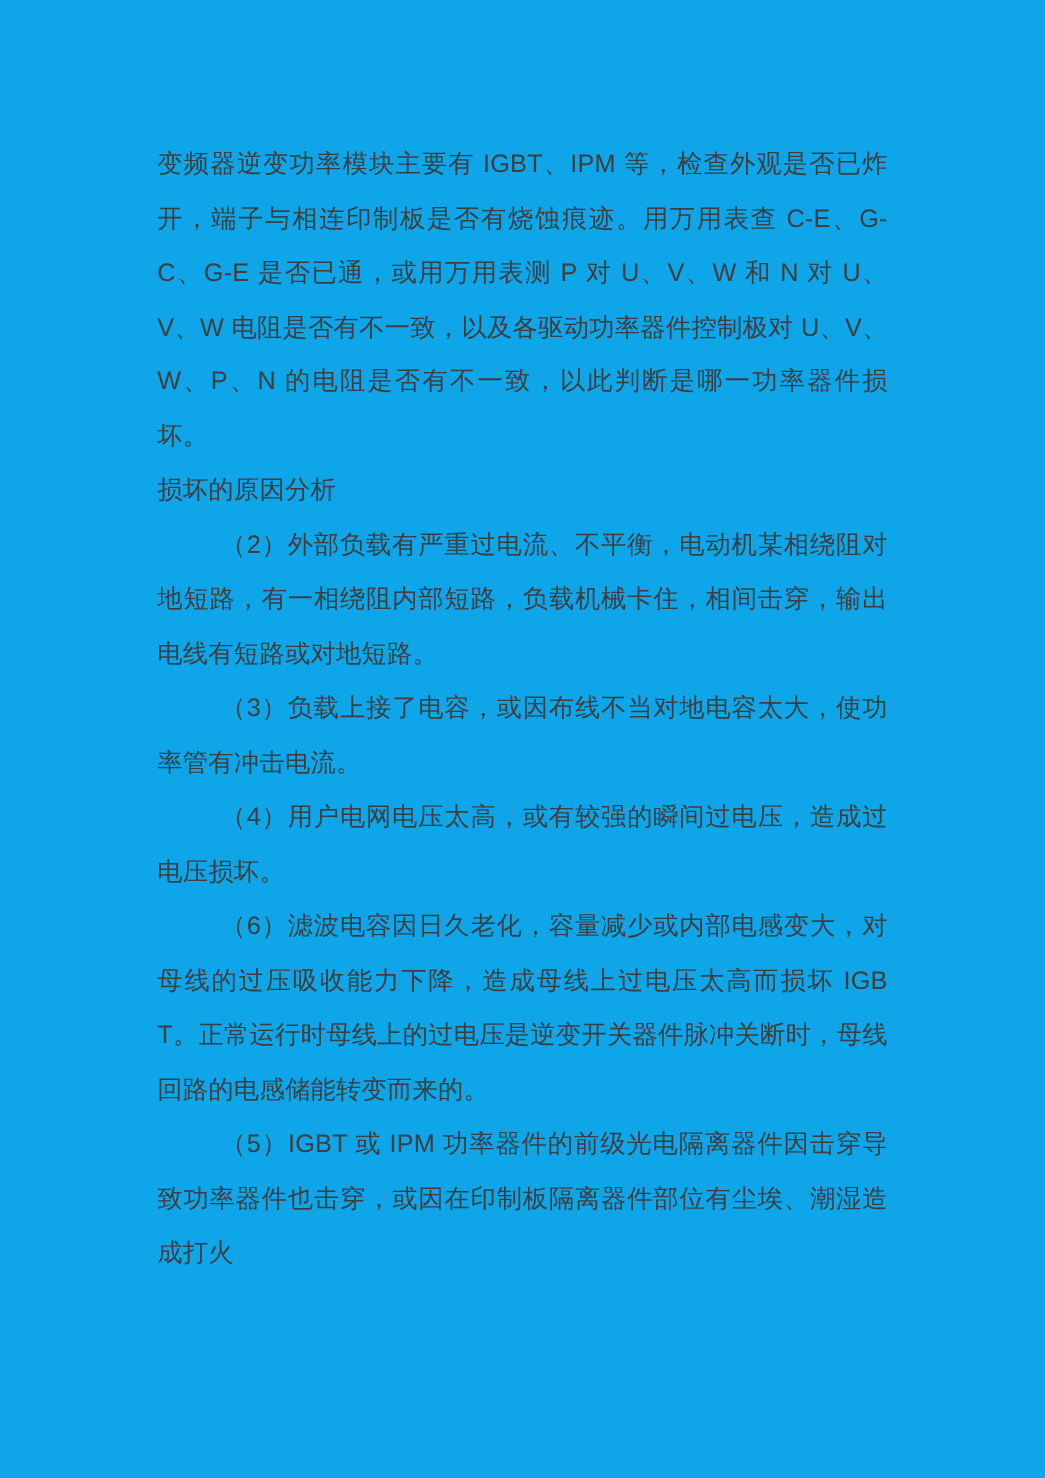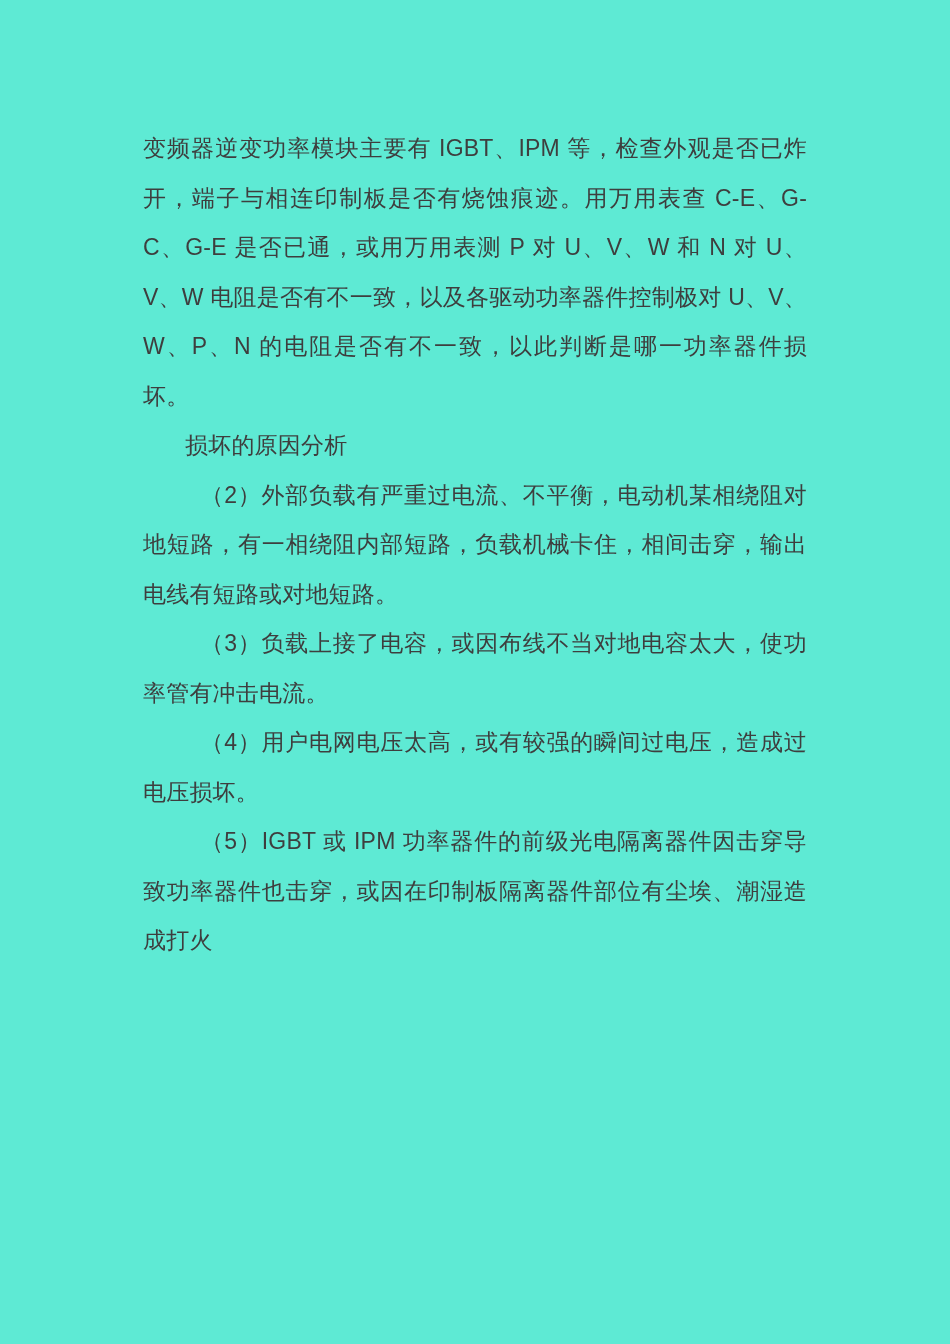--- a/index.html
+++ b/index.html
@@ -4,21 +4,21 @@
 <style>
   html, body {
     margin: 0;
     padding: 0;
     background: #ffffff;
   }
   .page {
     position: relative;
     width: 950px;
     height: 1344px;
-    background: #5eead4;
+    background: #0ea5e9;
     overflow: hidden;
     font-family: "Liberation Sans", "DejaVu Sans", sans-serif;
   }
   .doc {
     position: absolute;
     left: 143px;
     top: 124px;
     width: 664px;
   }
   .doc p {
@@ -30,28 +30,28 @@
     text-align: justify;
     text-justify: inter-ideograph;
     letter-spacing: 0.2px;
     word-break: break-all;
   }
   .doc p.indent {
     text-indent: 2.5em;
   }
   .doc p.heading {
     text-align: left;
-    margin-left: 42px;
   }
 </style>
 </head>
 <body>
 
 <div class="page">
   <div class="doc" id="doc">
       <p>变频器逆变功率模块主要有 IGBT、IPM 等，检查外观是否已炸开，端子与相连印制板是否有烧蚀痕迹。用万用表查 C-E、G-C、G-E 是否已通，或用万用表测 P 对 U、V、W 和 N 对 U、V、W 电阻是否有不一致，以及各驱动功率器件控制极对 U、V、W、P、N 的电阻是否有不一致，以此判断是哪一功率器件损坏。</p>
       <p class="heading">损坏的原因分析</p>
       <p class="indent">（2）外部负载有严重过电流、不平衡，电动机某相绕阻对地短路，有一相绕阻内部短路，负载机械卡住，相间击穿，输出电线有短路或对地短路。</p>
       <p class="indent">（3）负载上接了电容，或因布线不当对地电容太大，使功率管有冲击电流。</p>
       <p class="indent">（4）用户电网电压太高，或有较强的瞬间过电压，造成过电压损坏。</p>
+      <p class="indent">（6）滤波电容因日久老化，容量减少或内部电感变大，对母线的过压吸收能力下降，造成母线上过电压太高而损坏 IGBT。正常运行时母线上的过电压是逆变开关器件脉冲关断时，母线回路的电感储能转变而来的。</p>
       <p class="indent">（5）IGBT 或 IPM 功率器件的前级光电隔离器件因击穿导致功率器件也击穿，或因在印制板隔离器件部位有尘埃、潮湿造成打火</p>
     </div>
 </div>
 
 </body></html>

